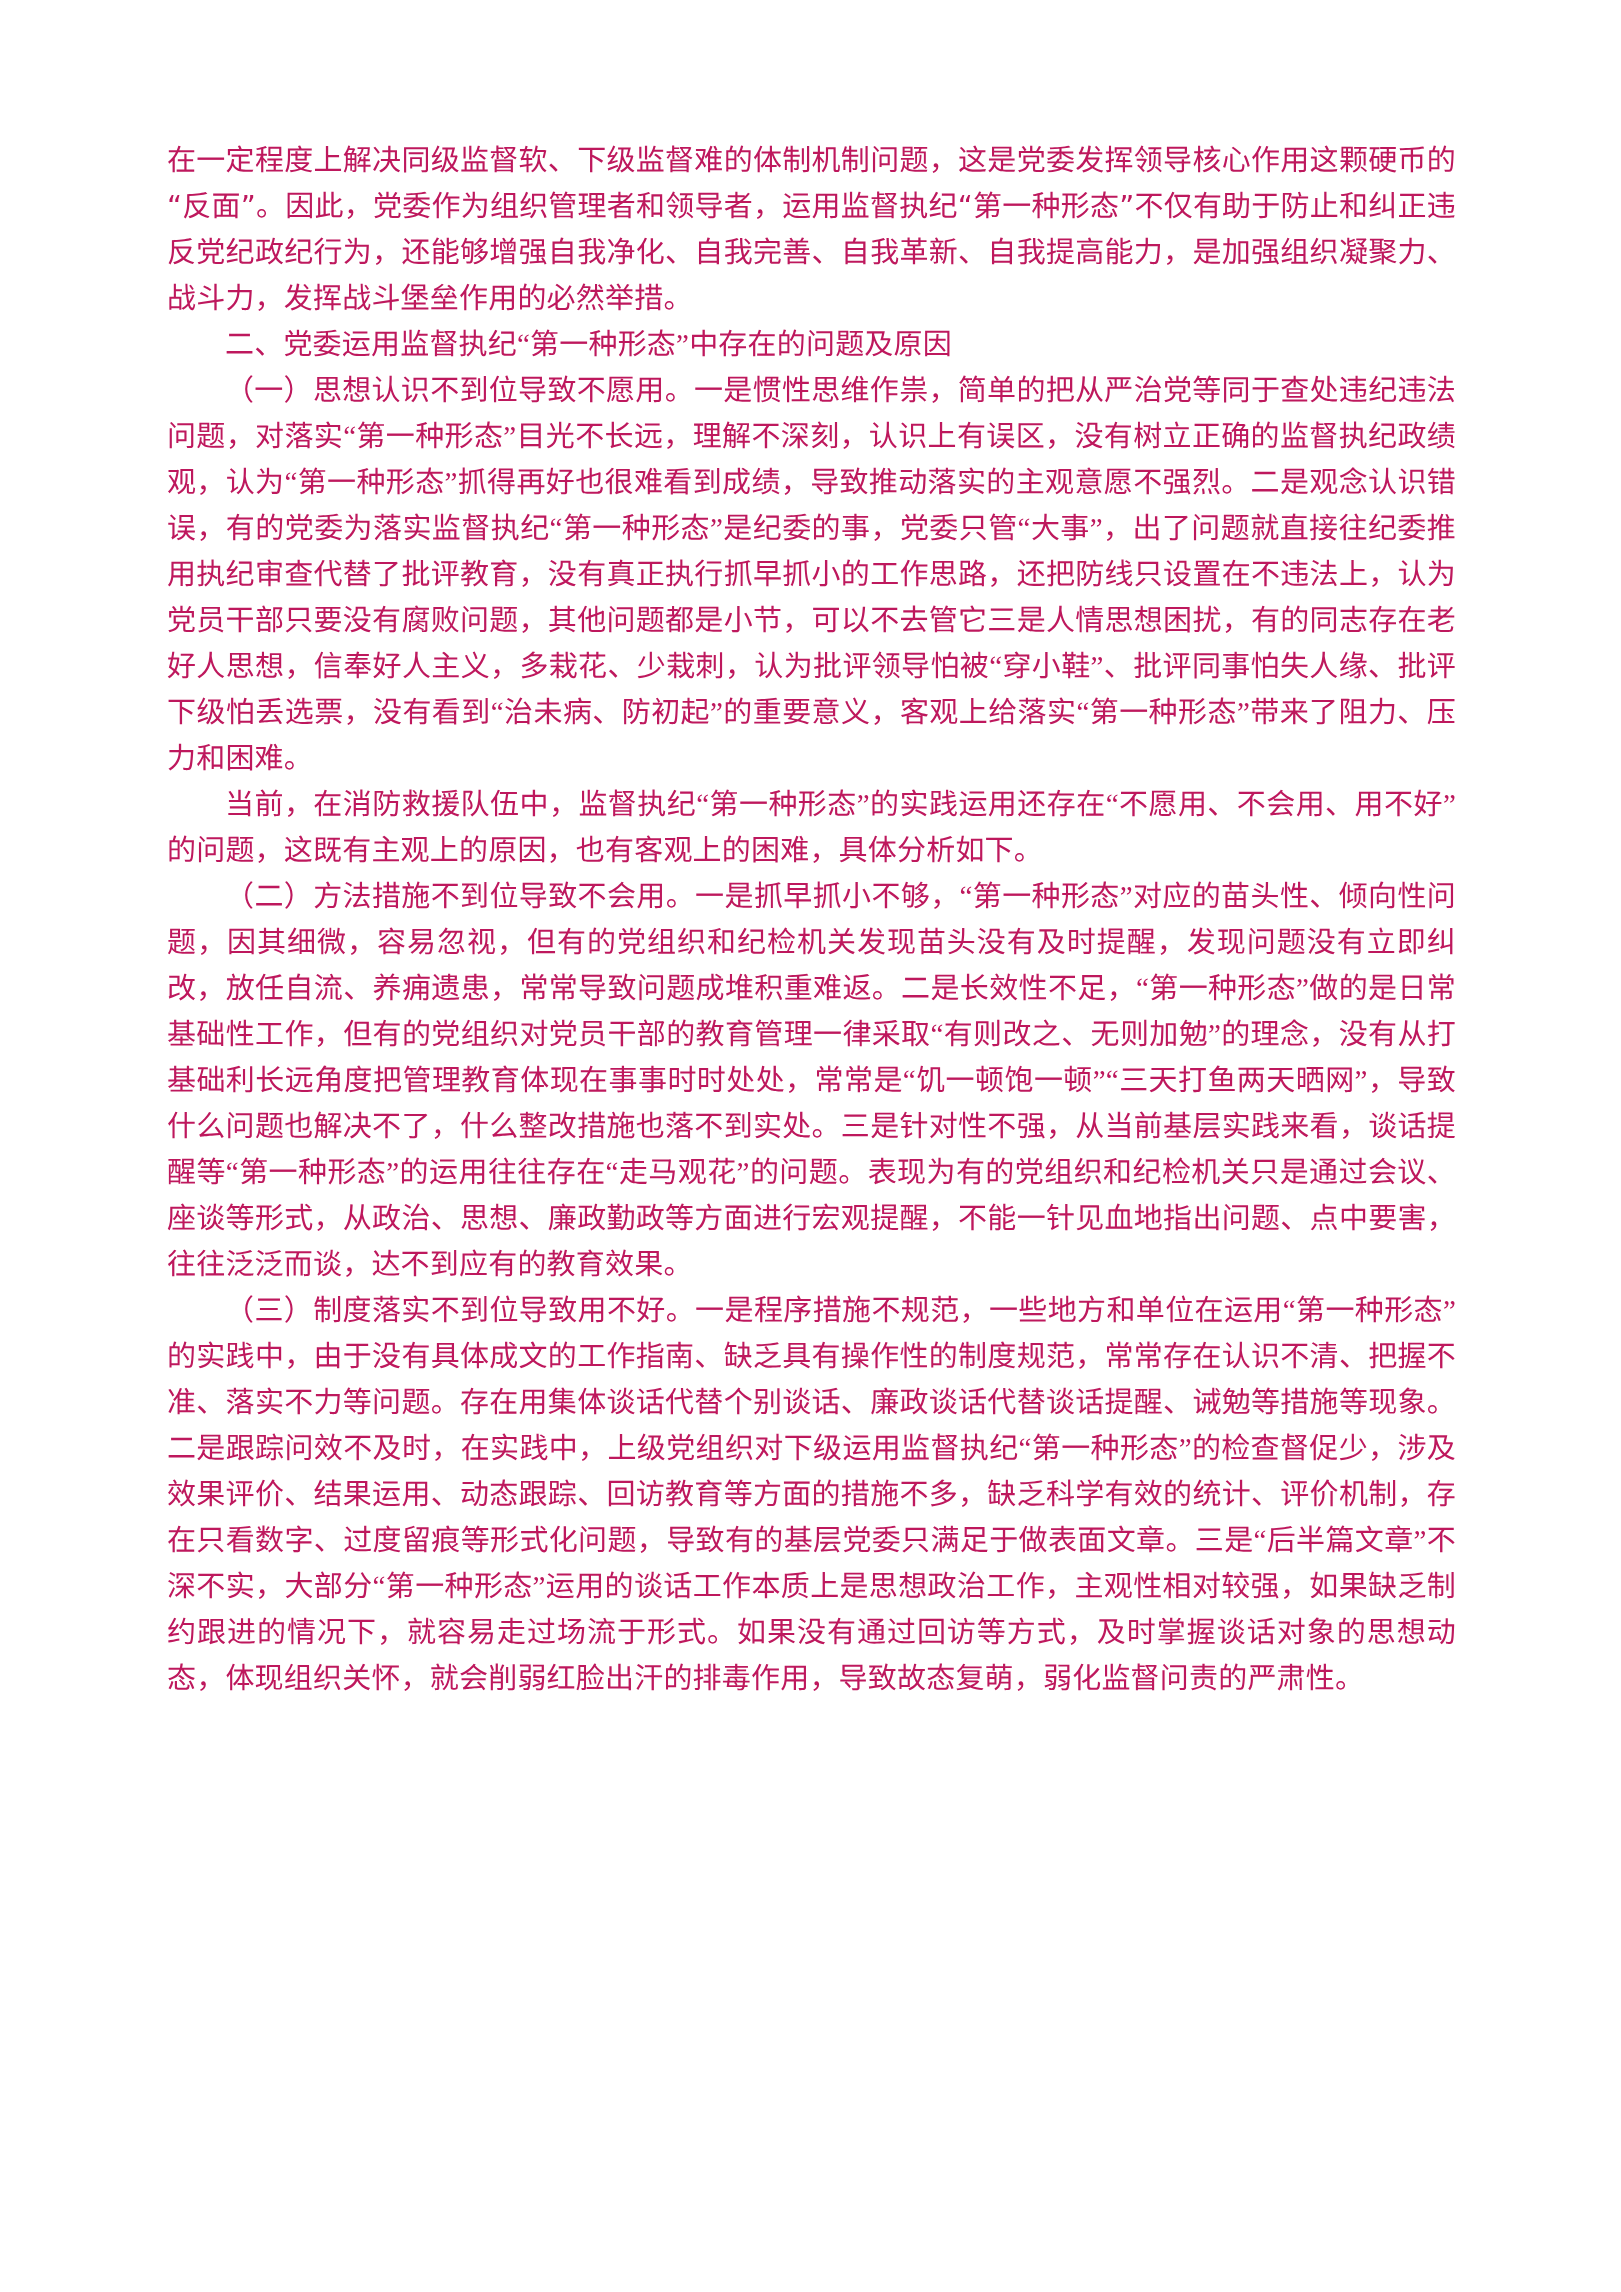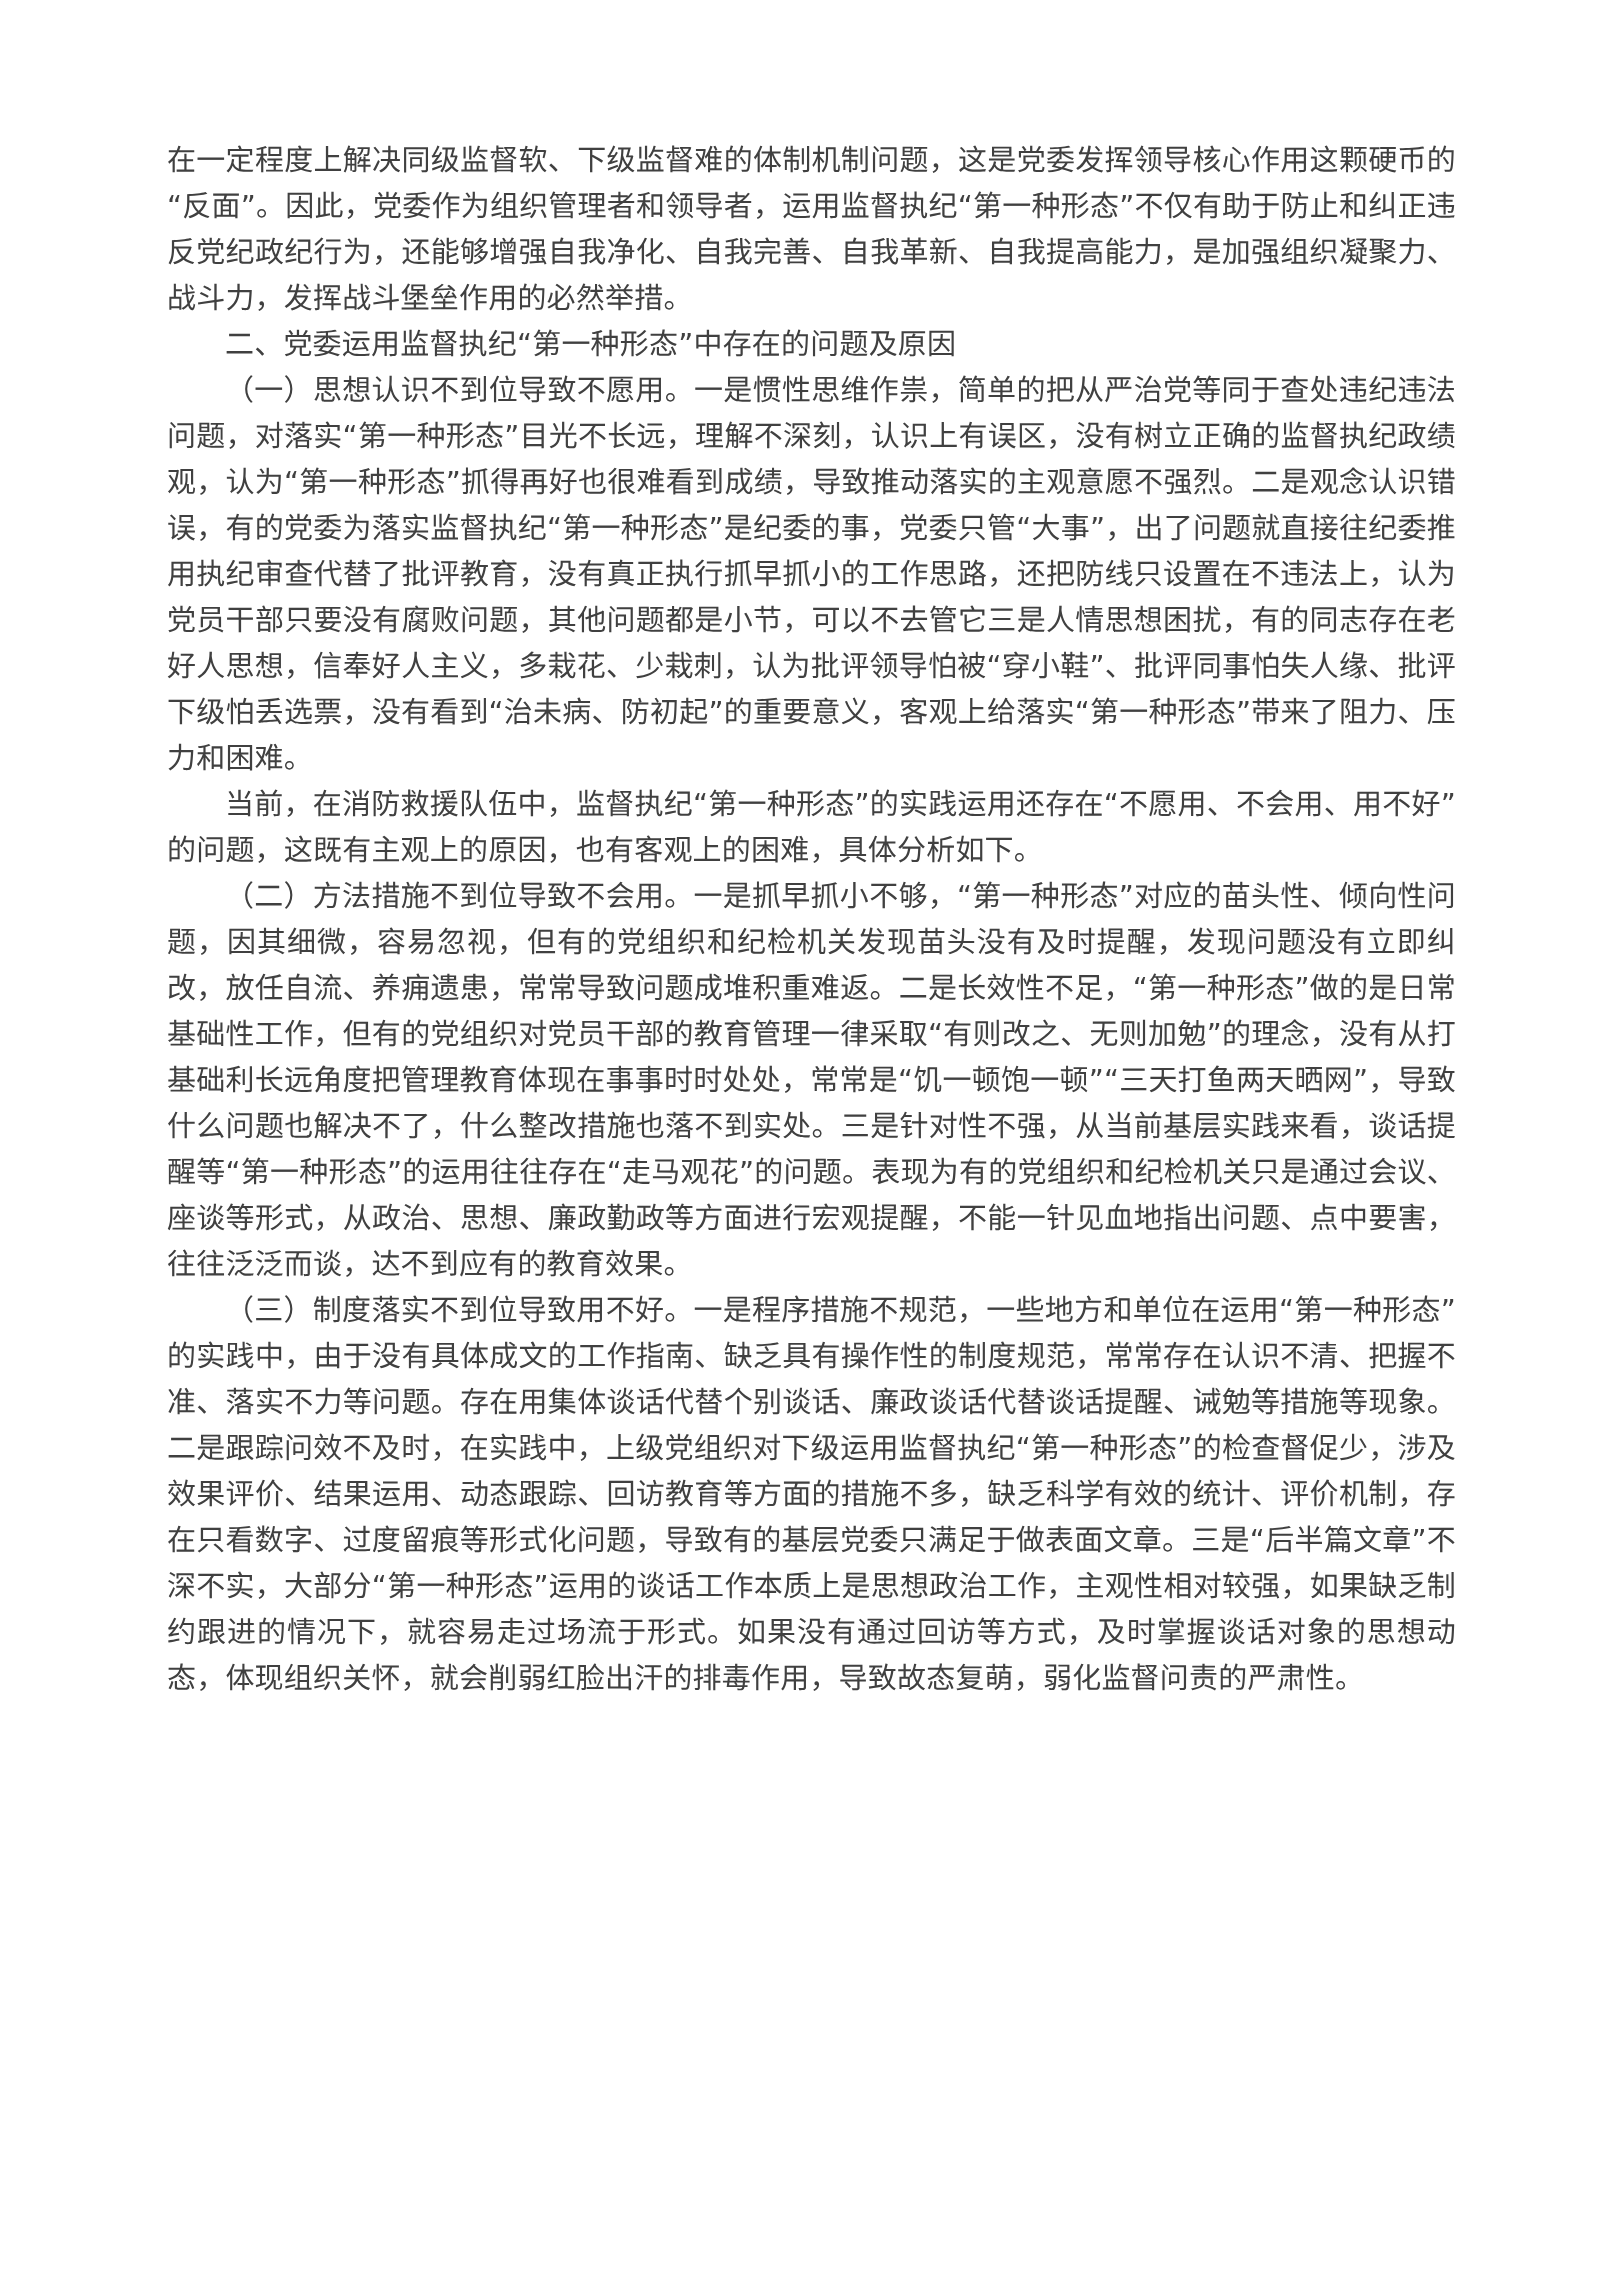--- a/index.html
+++ b/index.html
@@ -22,29 +22,30 @@
     background: #ffffff;
     box-sizing: border-box;
     padding: 137px 165px 118px 167px;
   }
   .doc-body {
     font-size: 29px;
     line-height: 46px;
     text-align: justify;
     text-justify: inter-ideograph;
     letter-spacing: 0.2px;
-    color: #404040;
+    color: #be185d;
   }
   .para {
     margin: 0;
     text-indent: 0;
     white-space: normal;
   }
   .para.indent {
     text-indent: 58px;
+    font-family: Liberation Serif, serif;
   }
   .para + .para {
     margin-top: 0;
   }
   .heading {
     text-indent: 58px;
     margin-top: 5.9px;
   }
 </style>
 </head>

